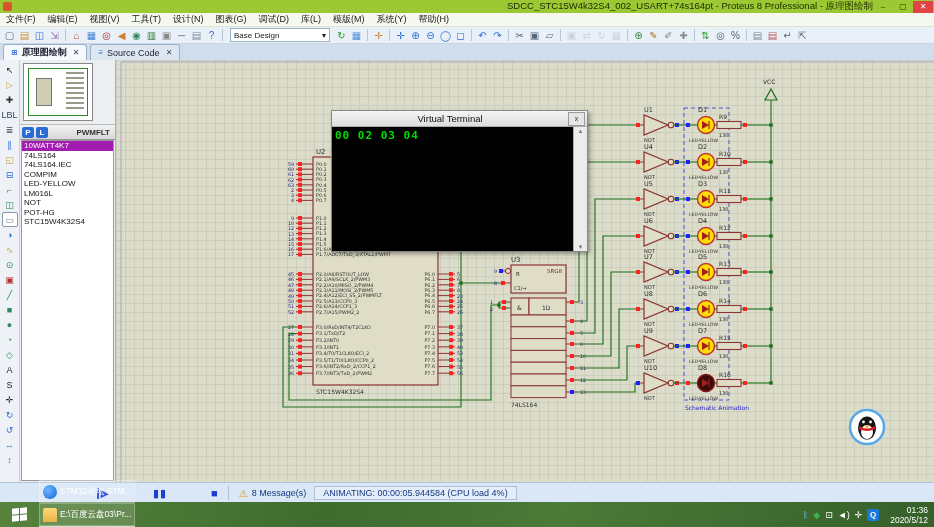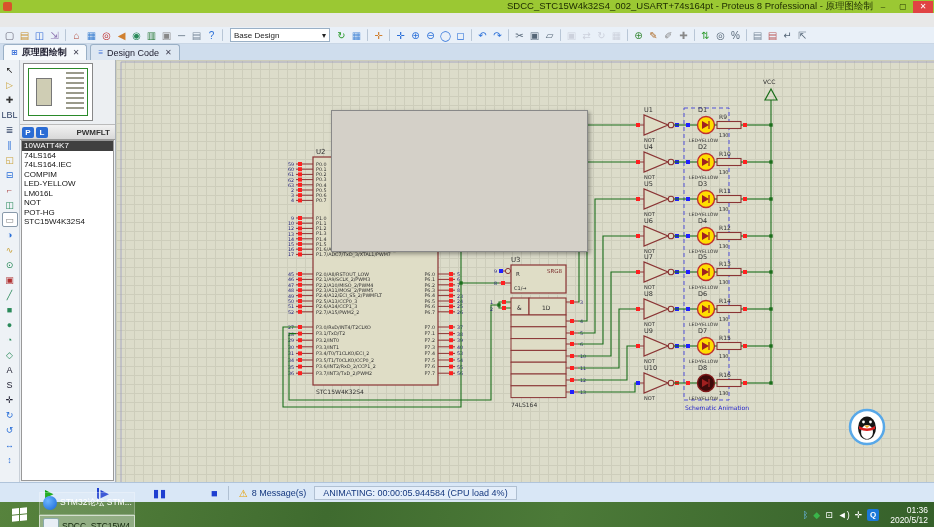--- a/index.html
+++ b/index.html
@@ -42,21 +42,21 @@
   #preview .pchip{position:absolute;left:12px;top:14px;width:14px;height:26px;background:#cfcdb4;border:1px solid #777;}
   #preview .pleds{position:absolute;right:8px;top:8px;width:18px;height:38px;
     background:repeating-linear-gradient(#9a9a8a 0 2px,transparent 2px 5px);}
   #selector-row{height:14px;display:flex;align-items:center;background:linear-gradient(#f2f2f2,#d8d8d8);
     border-top:1px solid #bbb;border-bottom:1px solid #999;padding:0 2px;}
   .pl-btn{width:12px;height:11px;background:#2b6cd4;color:#fff;font-size:8px;font-weight:bold;
     display:flex;align-items:center;justify-content:center;border-radius:2px;margin-right:2px;}
   #selector-row .dev-header{flex:1;text-align:right;font-size:8px;font-weight:bold;color:#333;padding-right:3px;}
   #device-list{flex:1;background:#fff;border:1px solid #999;margin:0 1px 1px 1px;overflow:hidden;}
   .dev-item{font-size:8px;color:#111;padding:0 2px;height:9.5px;line-height:9.5px;white-space:nowrap;}
-  .dev-item.selected{background:#404040;color:#fff;}
+  .dev-item.selected{background:#a21caf;color:#fff;}
   
   #canvas{position:relative;flex:1;overflow:hidden;background-color:#dcdcca;
     background-image:linear-gradient(#cdcdbb 1px,transparent 1px),linear-gradient(90deg,#cdcdbb 1px,transparent 1px);
     background-size:9px 9px;}
   #schem{position:absolute;left:0;top:0;}
   #schem text{font-family:"DejaVu Sans",sans-serif;}
   
   #vterm{position:absolute;left:215px;top:50px;width:255px;height:140px;background:#d4d0c8;
     border:1px solid #888;box-shadow:2px 2px 4px rgba(0,0,0,.35);z-index:5;display:flex;flex-direction:column;}
   #vterm .vt-title{height:15px;background:linear-gradient(#f4f4f4,#dcdcdc);display:flex;align-items:center;
@@ -105,20 +105,34 @@
 <div class="screen">
 
   <div id="titlebar">
     <span class="app-icon"></span>
     <span class="title">SDCC_STC15W4k32S4_002_USART+74s164pt - Proteus 8 Professional - 原理图绘制</span>
     <span class="winbtn">–</span>
     <span class="winbtn">▢</span>
     <span class="winbtn close">✕</span>
   </div>
 
+  <div id="menubar">
+
+  <span class="menu-item">文件(F)</span>
+      <span class="menu-item">编辑(E)</span>
+      <span class="menu-item">视图(V)</span>
+      <span class="menu-item">工具(T)</span>
+      <span class="menu-item">设计(N)</span>
+      <span class="menu-item">图表(G)</span>
+      <span class="menu-item">调试(D)</span>
+      <span class="menu-item">库(L)</span>
+      <span class="menu-item">模版(M)</span>
+      <span class="menu-item">系统(Y)</span>
+      <span class="menu-item">帮助(H)</span>
+    </div>
 
   <div id="toolbar">
 
   <span class="tbtn" style="color: rgb(102, 102, 119);">▢</span>
       <span class="tbtn" style="color: rgb(200, 146, 47);">▤</span>
       <span class="tbtn" style="color: rgb(58, 111, 216);">◫</span>
       <span class="tbtn" style="color: rgb(138, 111, 174);">⇲</span>
       <span class="tbtn sep"></span>
       <span class="tbtn" style="color: rgb(176, 64, 48);">⌂</span>
       <span class="tbtn" style="color: rgb(58, 127, 208);">▦</span>
@@ -174,21 +188,21 @@
     </div>
 
   <div id="tabbar">
     <div class="tab active">
       <span class="tabicon">⊞</span>
       <span>原理图绘制</span>
       <span class="tclose">✕</span>
     </div>
     <div class="tab">
       <span class="tabicon">≡</span>
-      <span>Design Code</span>
+      <span>Source Code</span>
       <span class="tclose">✕</span>
     </div>
   </div>
 
   <div id="main">
     <div id="modebar">
 
     <span class="mbtn" style="color: rgb(34, 34, 34);">↖</span>
         <span class="mbtn" style="color: rgb(202, 162, 58);">▷</span>
         <span class="mbtn" style="color: rgb(51, 51, 51);">✚</span>
@@ -677,20 +691,31 @@
           <polyline points="598.5,323 601,323" fill="none" stroke="#1a6e1a" stroke-width="1.1"></polyline>
           <rect x="601" y="319.5" width="24" height="7" fill="#dfddc6" stroke="#8a3434" stroke-width="1.1"></rect>
           <text x="603" y="317" font-size="6" fill="#303030" text-anchor="start">R16</text>
           <text x="603" y="335" font-size="5" fill="#303030" text-anchor="start">130</text>
           <polyline points="625,323 655,323" fill="none" stroke="#1a6e1a" stroke-width="1.1"></polyline>
           <rect x="627" y="321" width="4" height="4" fill="#ff2020"></rect>
           <rect x="653.3" y="321.3" width="3.4" height="3.4" fill="#1a6e1a"></rect>
         </svg>
 
       <div id="vterm">
+        <div class="vt-title">
+          <span class="vt-text">Virtual Terminal</span>
+          <span class="vt-close">x</span>
+        </div>
+        <div class="vt-body">
+          <div class="vt-screen">00 02 03 04</div>
+          <div class="vt-scroll">
+            <span>▲</span>
+            <span>▼</span>
+          </div>
+        </div>
       </div>
 
       <svg id="qq" width="40" height="40">
         <circle cx="20" cy="20" r="17" fill="#ffffff" stroke="#58a8e8" stroke-width="2.5"></circle>
         <ellipse cx="20" cy="21" rx="9" ry="11.5" fill="#151515"></ellipse>
         <ellipse cx="20" cy="25" rx="6" ry="7" fill="#ffffff"></ellipse>
         <circle cx="16.5" cy="15" r="1.4" fill="#fff"></circle>
         <circle cx="23.5" cy="15" r="1.4" fill="#fff"></circle>
         <polygon points="17,18.5 23,18.5 20,21" fill="#f2a71f"></polygon>
         <path d="M12,19 Q20,24 28,19 L28,22 Q20,26 12,22 Z" fill="#d81e1e"></path>
@@ -718,20 +743,24 @@
           <span></span>
           <span></span>
           <span></span>
         </span>
     </div>
     <div id="taskitems" style="display:flex;flex-direction:column;">
 
     <div class="task-item">
           <span class="ticon browser"></span>
           <span>STM32论坛 STM...</span>
+        </div>
+        <div class="task-item">
+          <span class="ticon folder"></span>
+          <span>E:\百度云盘03\Pr...</span>
         </div>
         <div class="task-item active">
           <span class="ticon proteus"></span>
           <span>SDCC_STC15W4...</span>
         </div>
       </div>
     <div id="tray">
       <span class="tray-icon" style="color:#6fc2ff">ᛒ</span>
       <span class="tray-icon" style="color:#3ab54a">◆</span>
       <span class="tray-icon">⊡</span>

